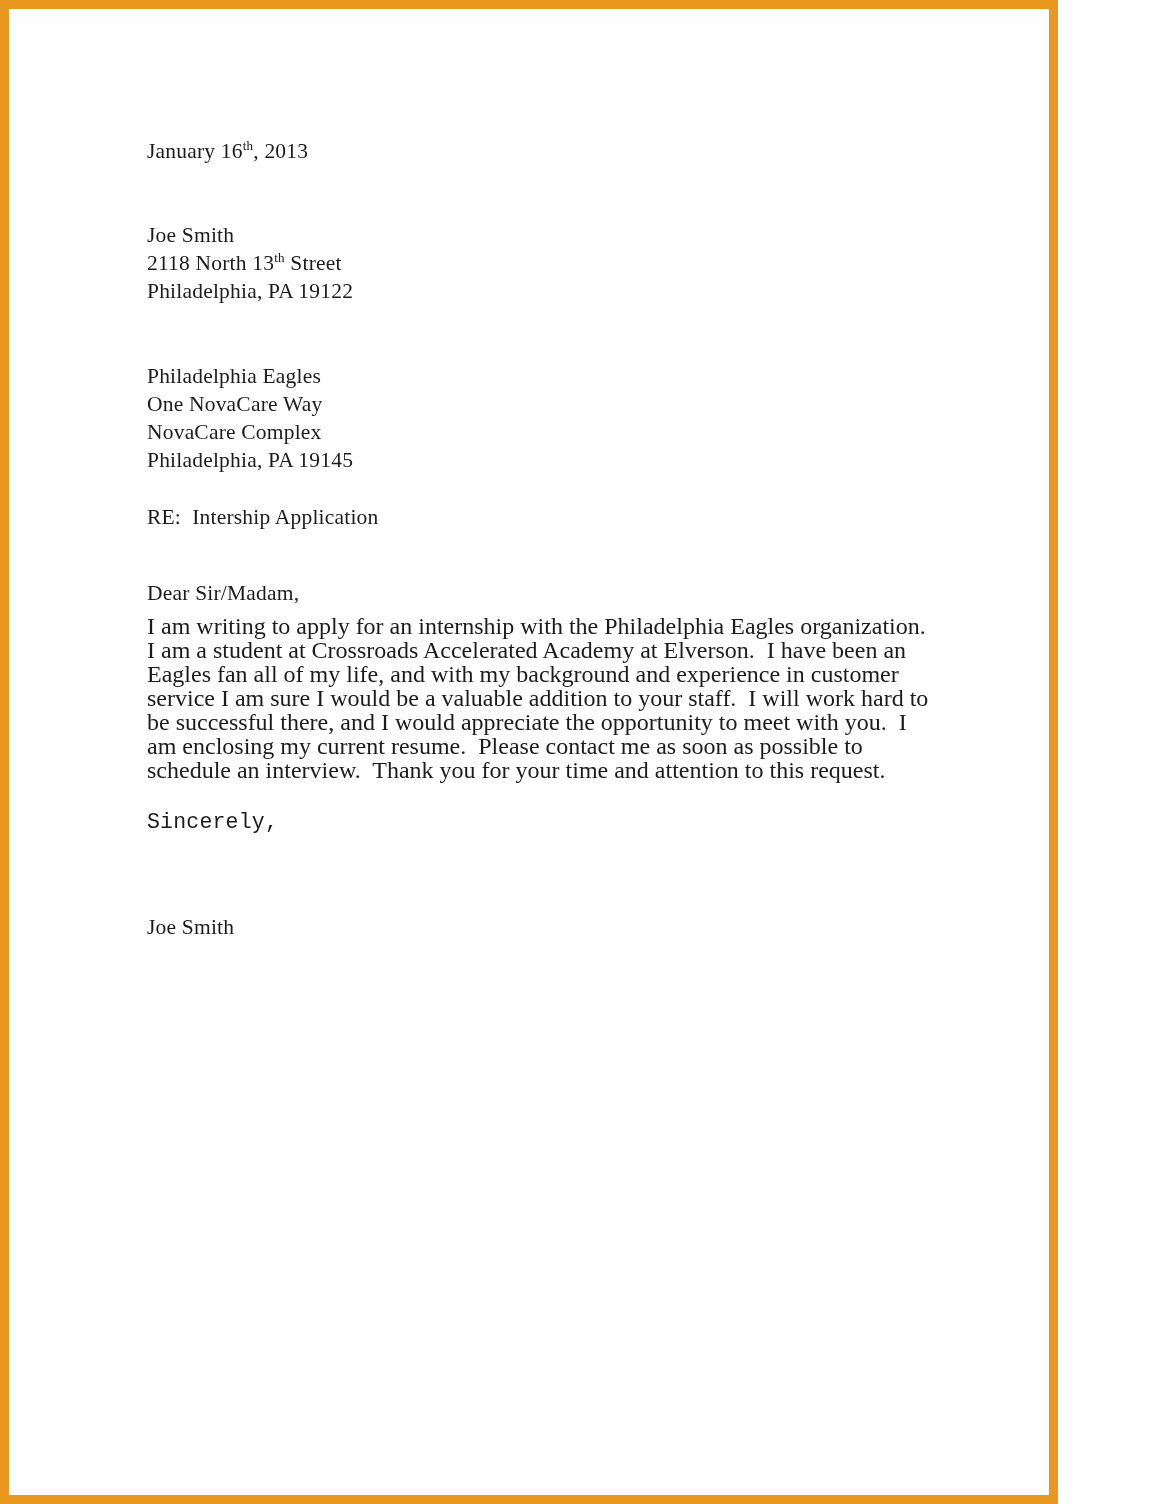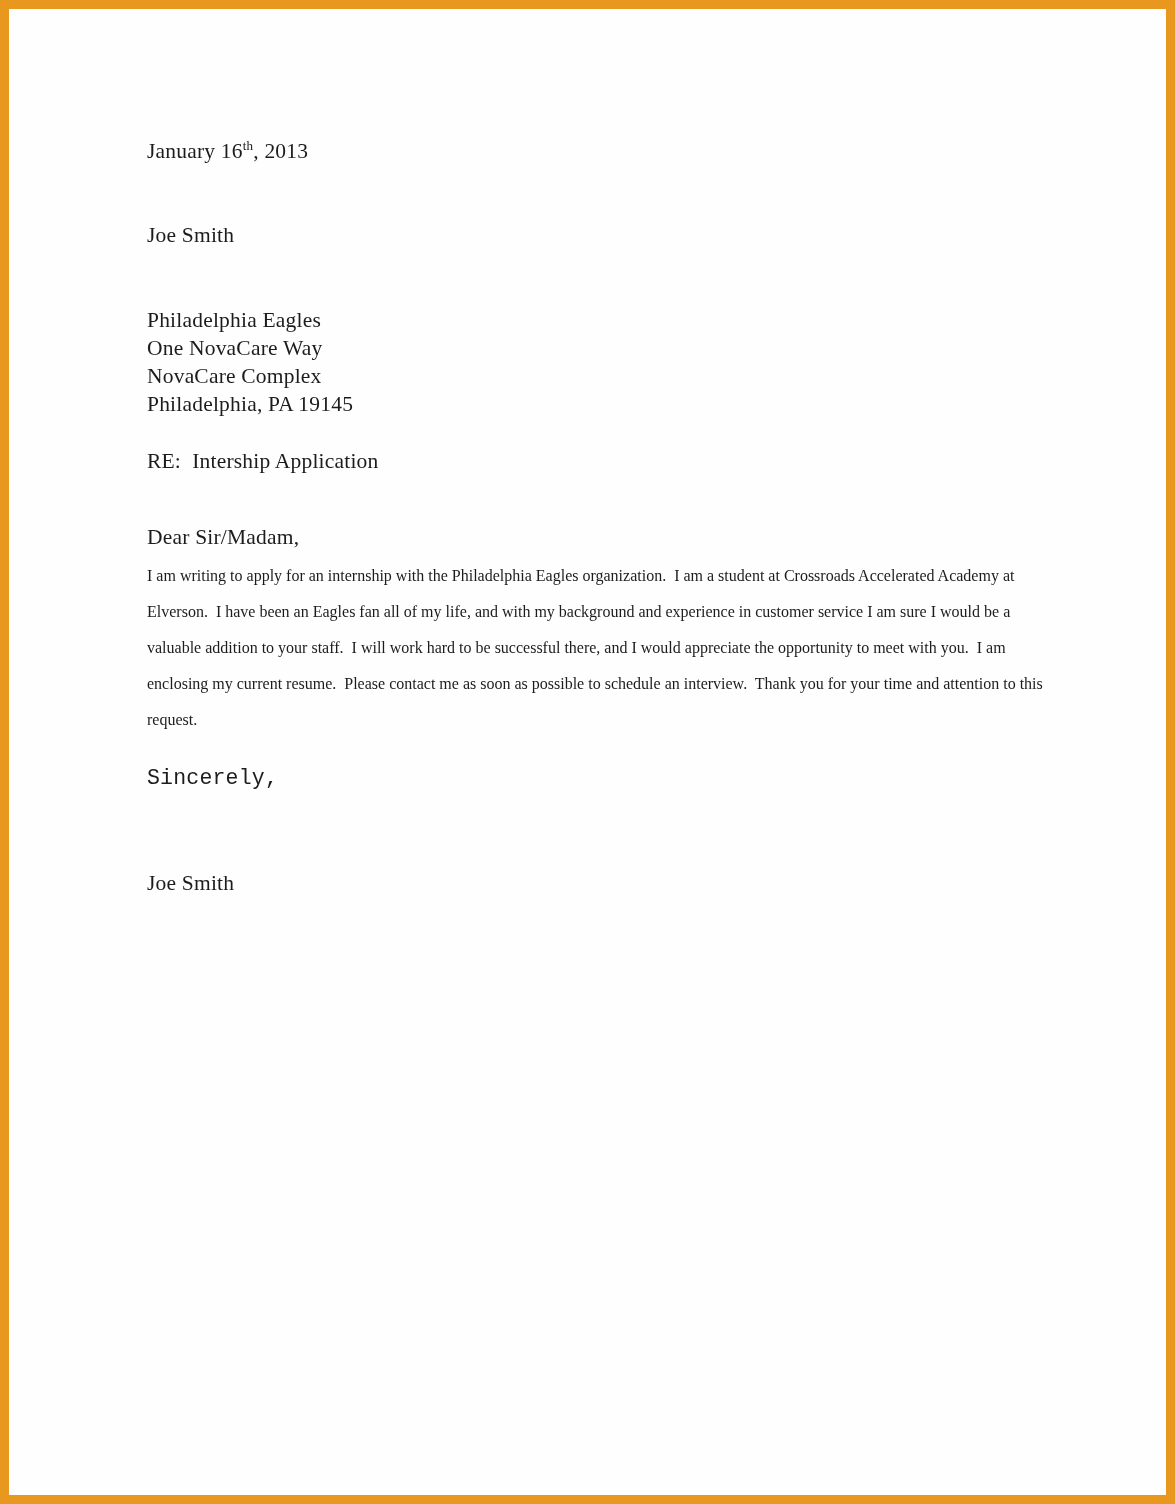--- a/index.html
+++ b/index.html
@@ -2,21 +2,21 @@
 <html><head>
 <meta charset="utf-8">
 <style>
   html, body {
     margin: 0;
     padding: 0;
     background: #ffffff;
   }
   .page {
     position: relative;
-    width: 1175px;
+    width: 1058px;
     height: 1504px;
     box-sizing: border-box;
     border: 9px solid #e8981e;
     background: #fefefe;
     font-family: "Liberation Serif", "DejaVu Serif", serif;
     color: #1c1c1c;
     overflow: hidden;
   }
   .content {
     position: absolute;
@@ -34,42 +34,44 @@
     font-size: 13px;
     line-height: 0;
     vertical-align: super;
   }
   .date-block { margin-bottom: 56px; }
   .sender-block { margin-bottom: 57px; }
   .recipient-block { margin-bottom: 29px; }
   .subject-line { margin-bottom: 48px; }
   .salutation { margin-bottom: 7px; }
   .body-paragraph {
-    font-size: 16px;
-    line-height: 36px;
+    font-size: 24px;
+    line-height: 24px;
     letter-spacing: 0px;
     white-space: pre-wrap;
     margin-bottom: 26px;
     font-stretch: condensed;
     font-family: Liberation Serif, serif;
   }
   .closing { margin-bottom: 77px; font-family: Liberation Mono, monospace; }
 </style>
 </head>
 <body>
 
 <div class="page" style="border-color: rgb(232, 152, 30); background: rgb(254, 254, 254);">
   <div class="content">
 
     <div class="date-block">
       <div class="line"><span>January 16</span><sup class="ord">th</sup><span>, 2013</span></div>
     </div>
 
     <div class="sender-block">
       <div class="line">Joe Smith</div>
+      <div class="line"><span>2118 North 13</span><sup class="ord">th</sup><span> Street</span></div>
+      <div class="line">Philadelphia, PA 19122</div>
     </div>
 
     <div class="recipient-block">
       <div class="line">Philadelphia Eagles</div>
       <div class="line">One NovaCare Way</div>
       <div class="line">NovaCare Complex</div>
       <div class="line">Philadelphia, PA 19145</div>
     </div>
 
     <div class="line subject-line">RE:  Intership Application</div>

